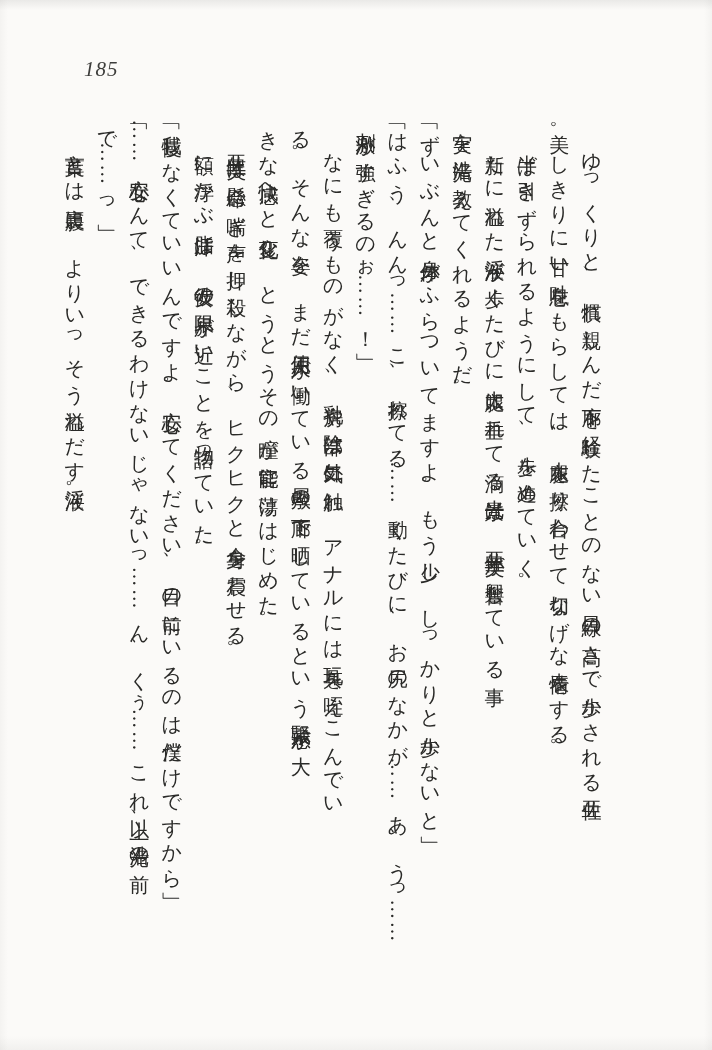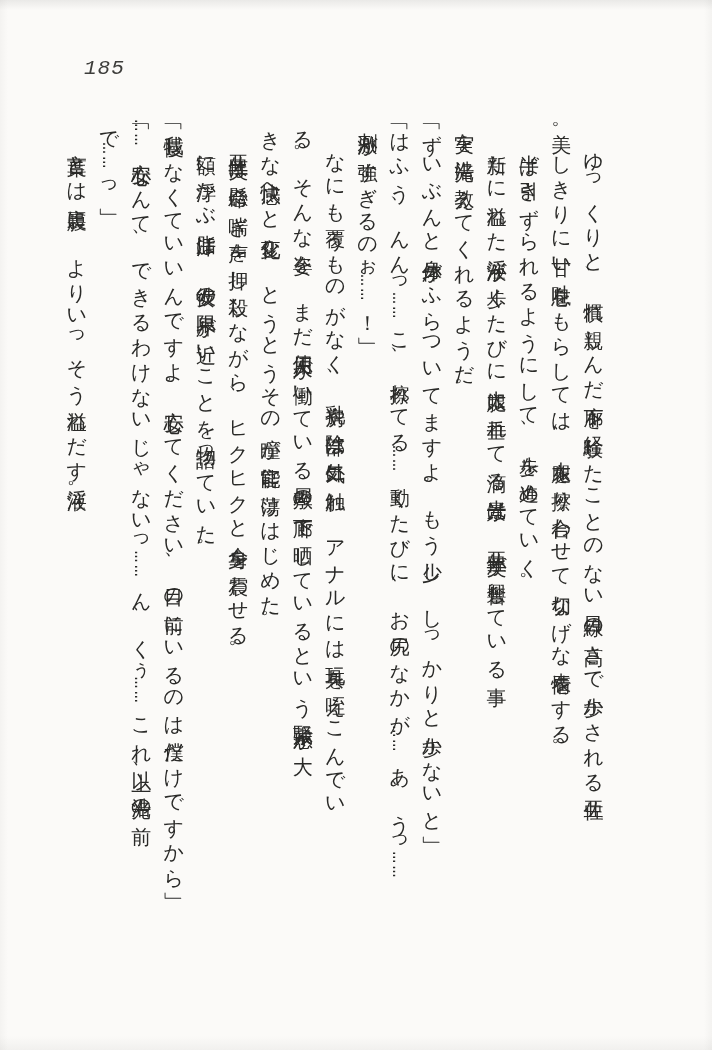--- a/index.html
+++ b/index.html
@@ -7,21 +7,21 @@
     padding: 0;
     background: #e8e8e6;
   }
   .page {
     position: relative;
     width: 712px;
     height: 1050px;
     margin: 0 auto;
     background: #fbfaf8;
     overflow: hidden;
-    font-family: Liberation Mono, monospace;
+    font-family: Liberation Serif, serif;
   }
   
   .page::before {
     content: "";
     position: absolute;
     inset: 0;
     pointer-events: none;
     background:
       linear-gradient(180deg, rgba(110,110,108,0.12), rgba(110,110,108,0) 10px),
       linear-gradient(0deg,   rgba(110,110,108,0.07), rgba(110,110,108,0) 14px),

